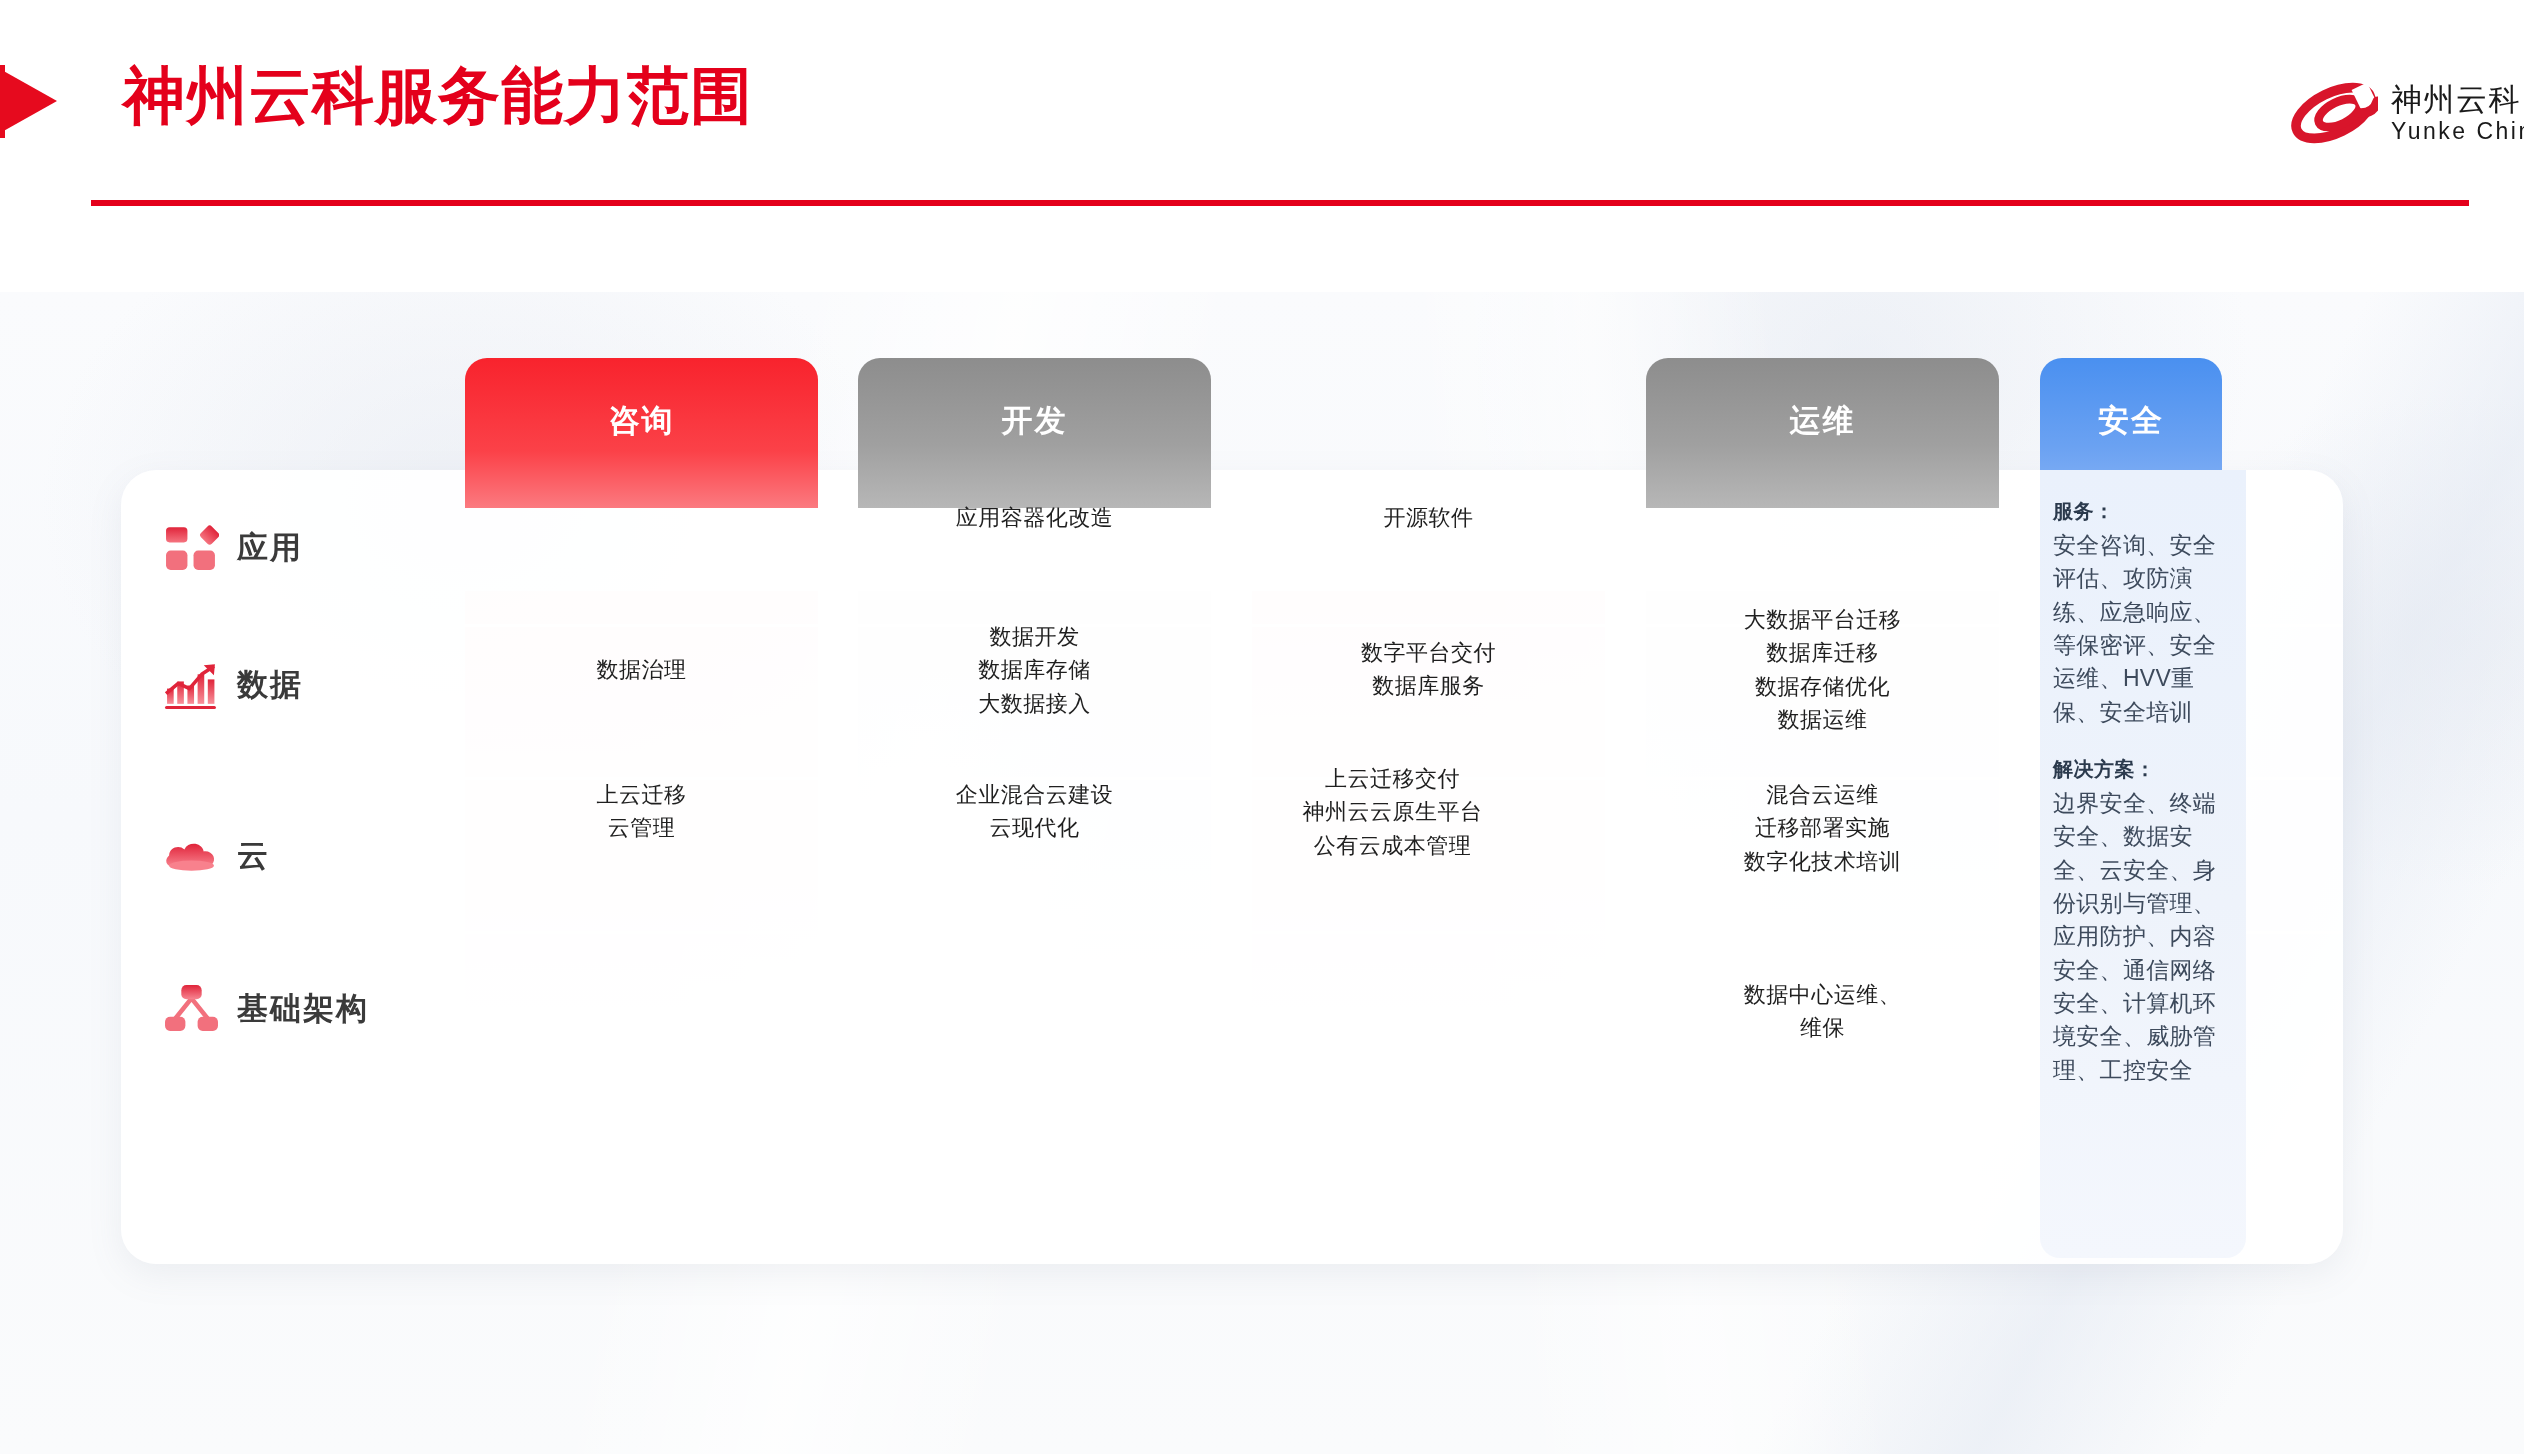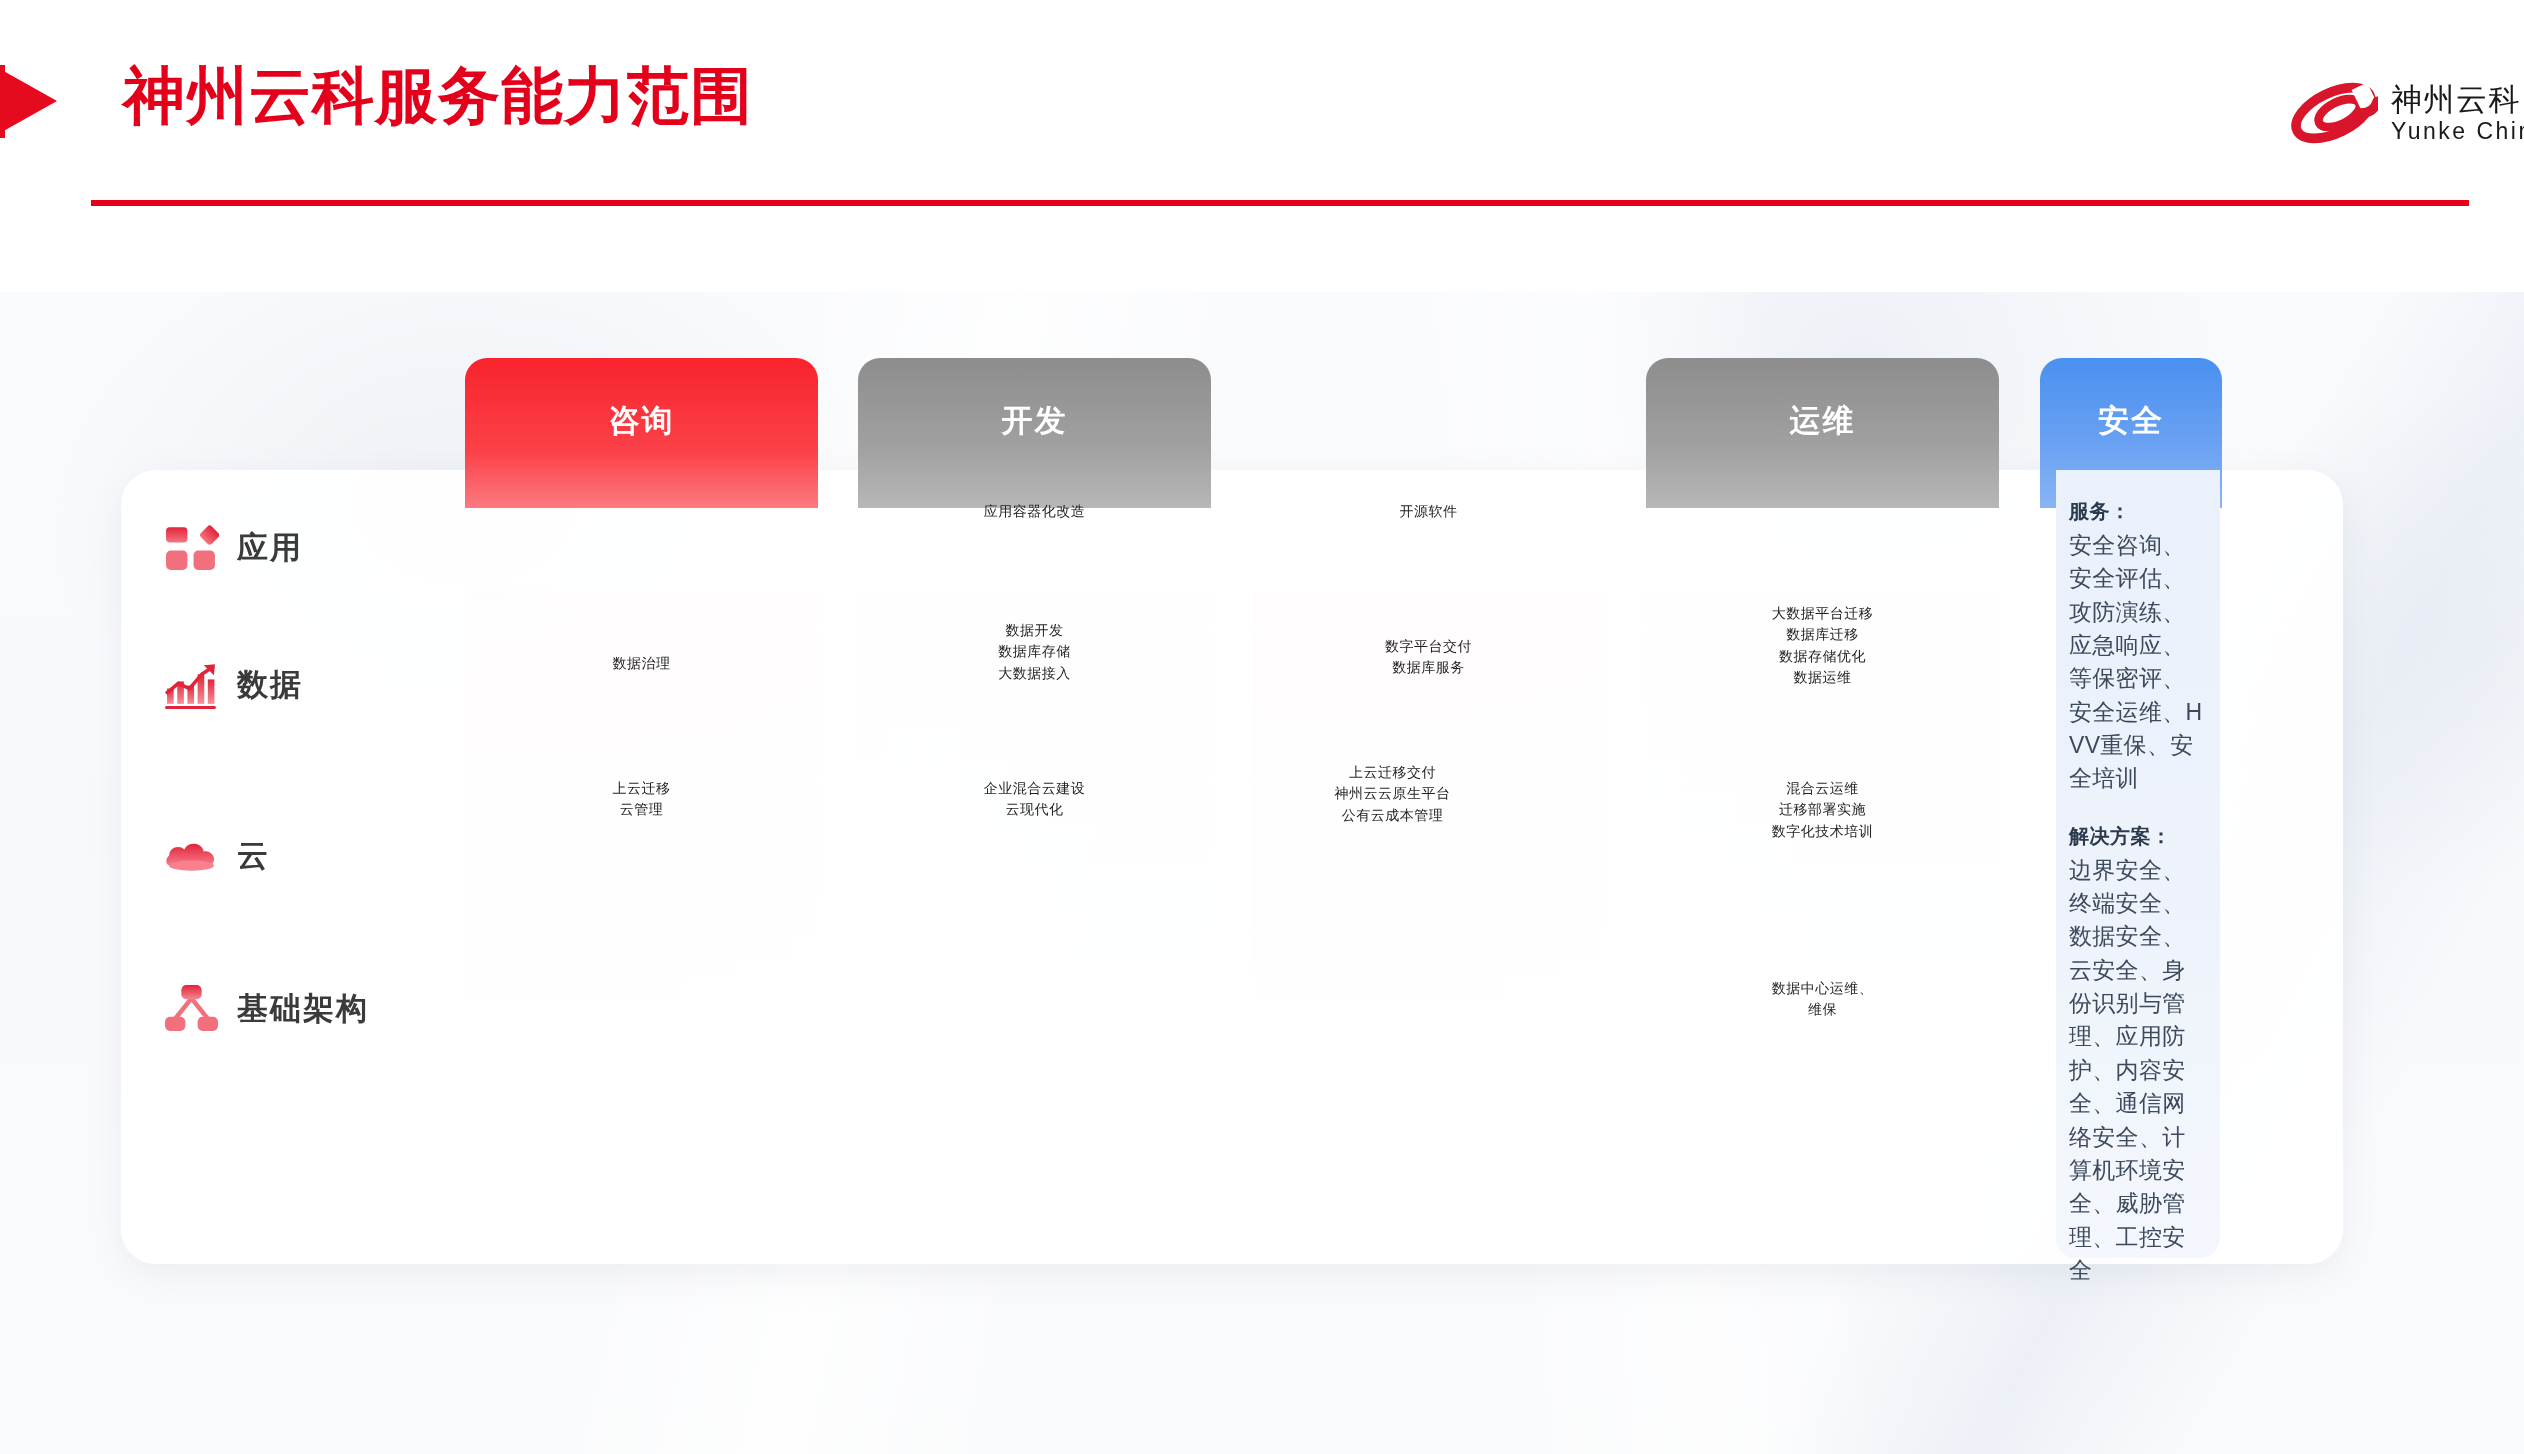--- a/index.html
+++ b/index.html
@@ -99,26 +99,25 @@
   .card {
     position:absolute; left:121px; top:178px; width:2222px; height:794px;
     background:rgba(255,255,255,0.93);
     border-radius:35px;
     box-shadow:0 11px 35px rgba(120,130,150,0.10);
     z-index:4;
   }
 
   
   .sec-panel {
-    position:absolute; left:2040px; top:178px; width:164px; height:788px;
+    position:absolute; left:2040px; top:178px; width:206px; height:788px;
     background:linear-gradient(180deg,#eaf1fc 0%,#eef3fb 55%,#f4f7fd 100%);
     border-radius:0 0 20px 20px;
     z-index:7;
     padding:28px 14px 0 13px;
-    margin-left:16px;
   }
   .sec-block { margin-bottom:27px; }
   .sec-title {
     font-size:20px; font-weight:bold; color:#2b3a4d; margin-bottom:4px;
     letter-spacing:0.5px;
   }
   .sec-body {
     font-size:23px; color:#3d4a5c; line-height:1.45; letter-spacing:0.3px;
     word-break:break-all;
   }
@@ -136,21 +135,21 @@
   }
   .row-icon { width:55px; height:55px; flex:0 0 auto; }
   .row-name {
     font-size:31px; font-weight:bold; color:#3a3a3a; letter-spacing:2px;
     white-space:nowrap;
   }
 
   .cell {
     position:absolute; width:353px;
     text-align:center;
-    font-size:14px; color:#1f1f1f; line-height:1.52; letter-spacing:0.5px;
+    font-size:22px; color:#1f1f1f; line-height:1.52; letter-spacing:0.5px;
   }
 </style>
 </head>
 <body>
 
 <div class="header">
   <div class="header-arrow-block"></div>
   <div class="header-arrow"></div>
 
   <div class="page-title">神州云科服务能力范围</div>

